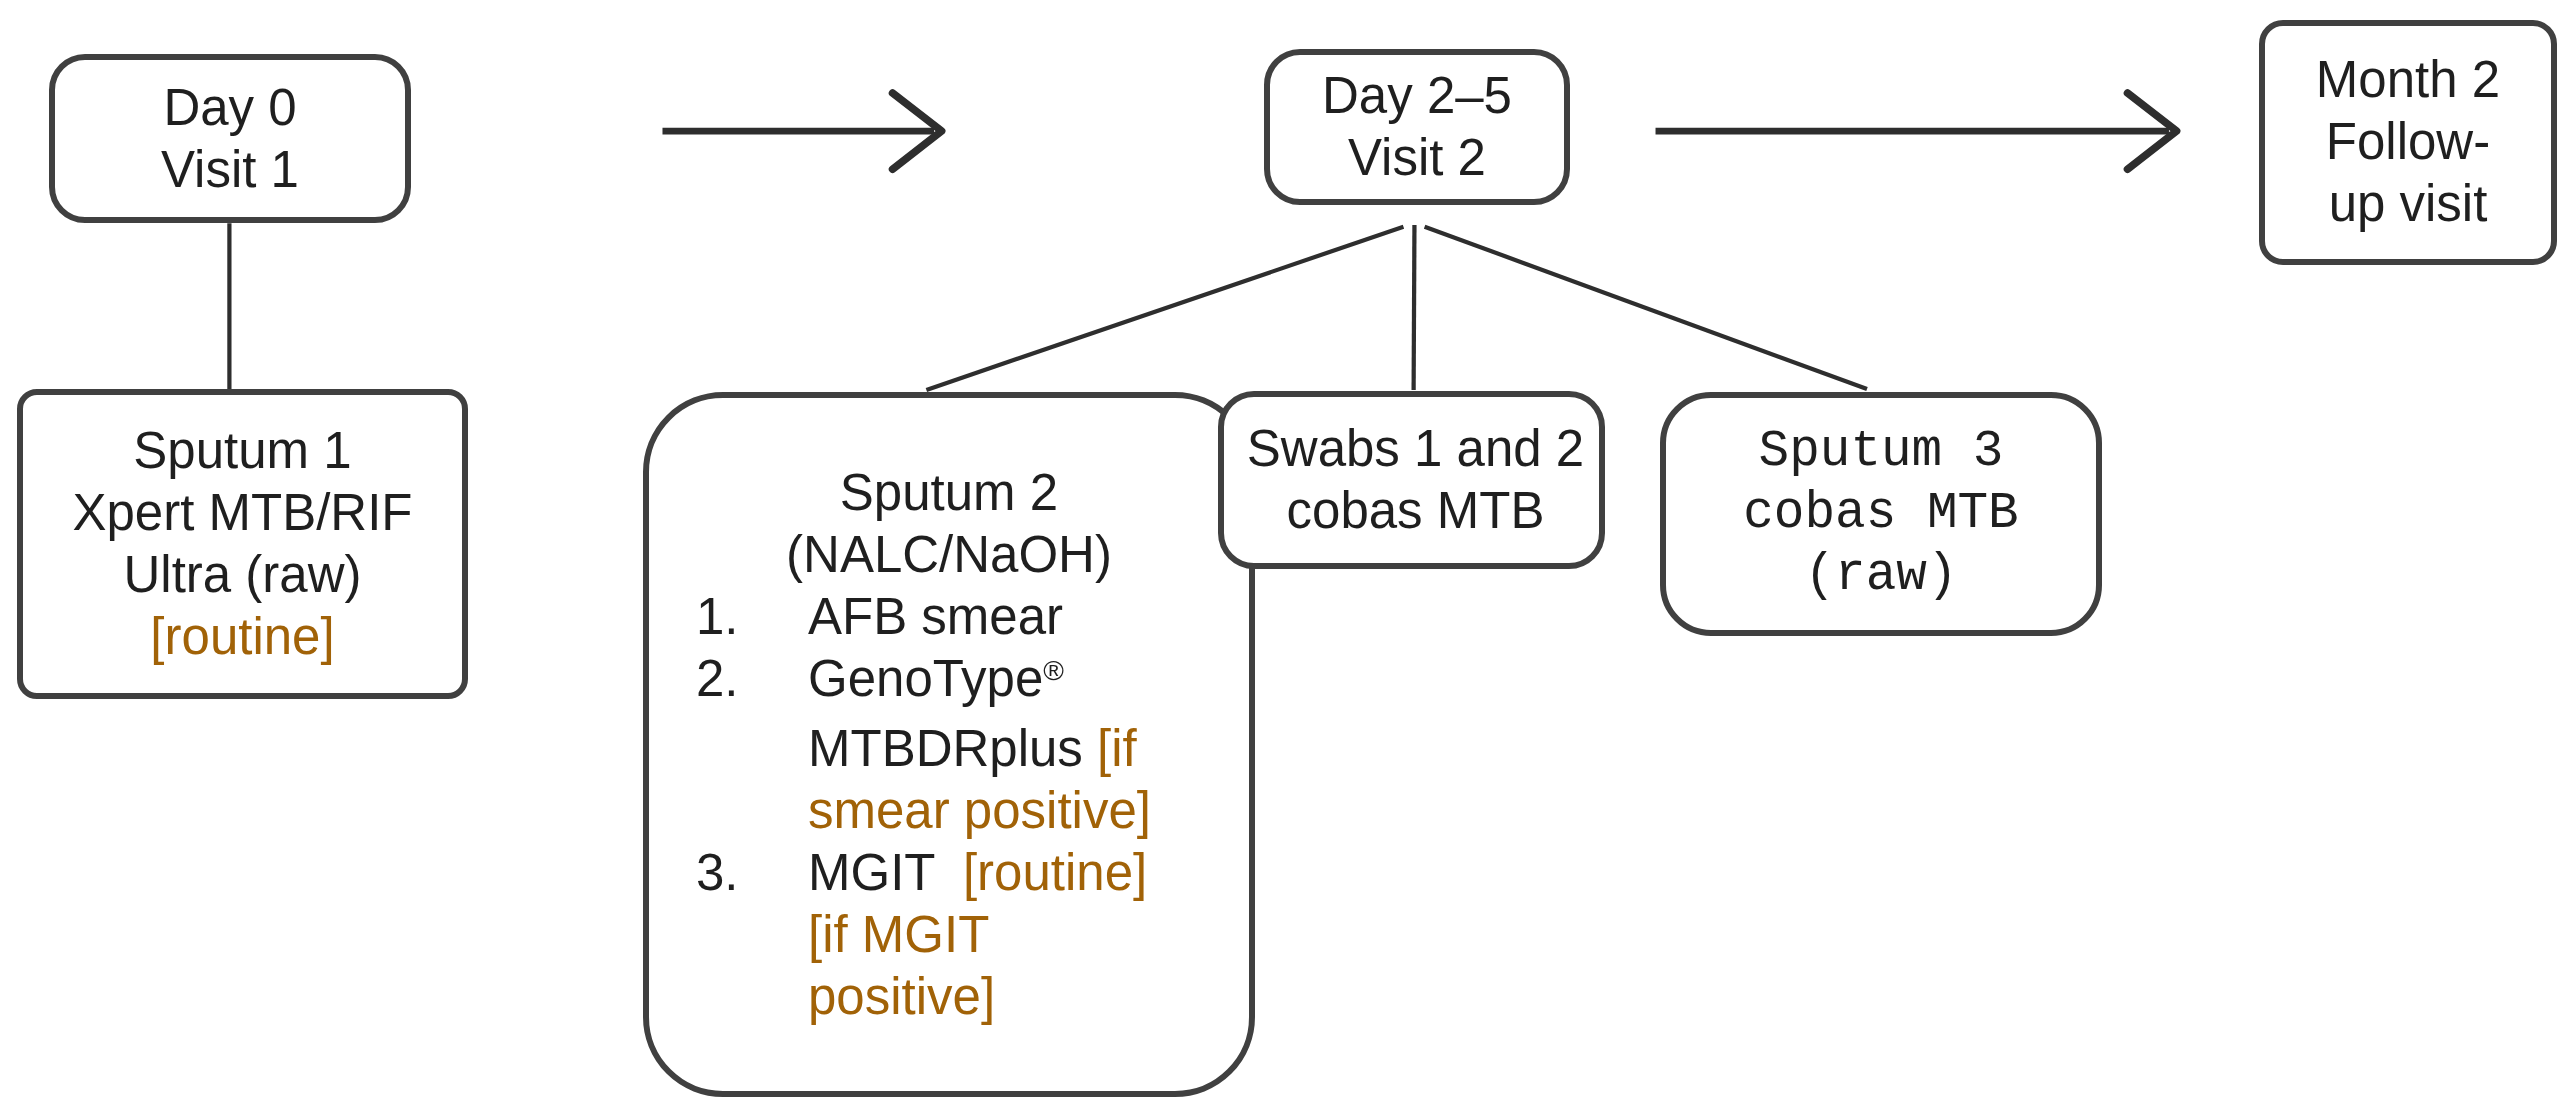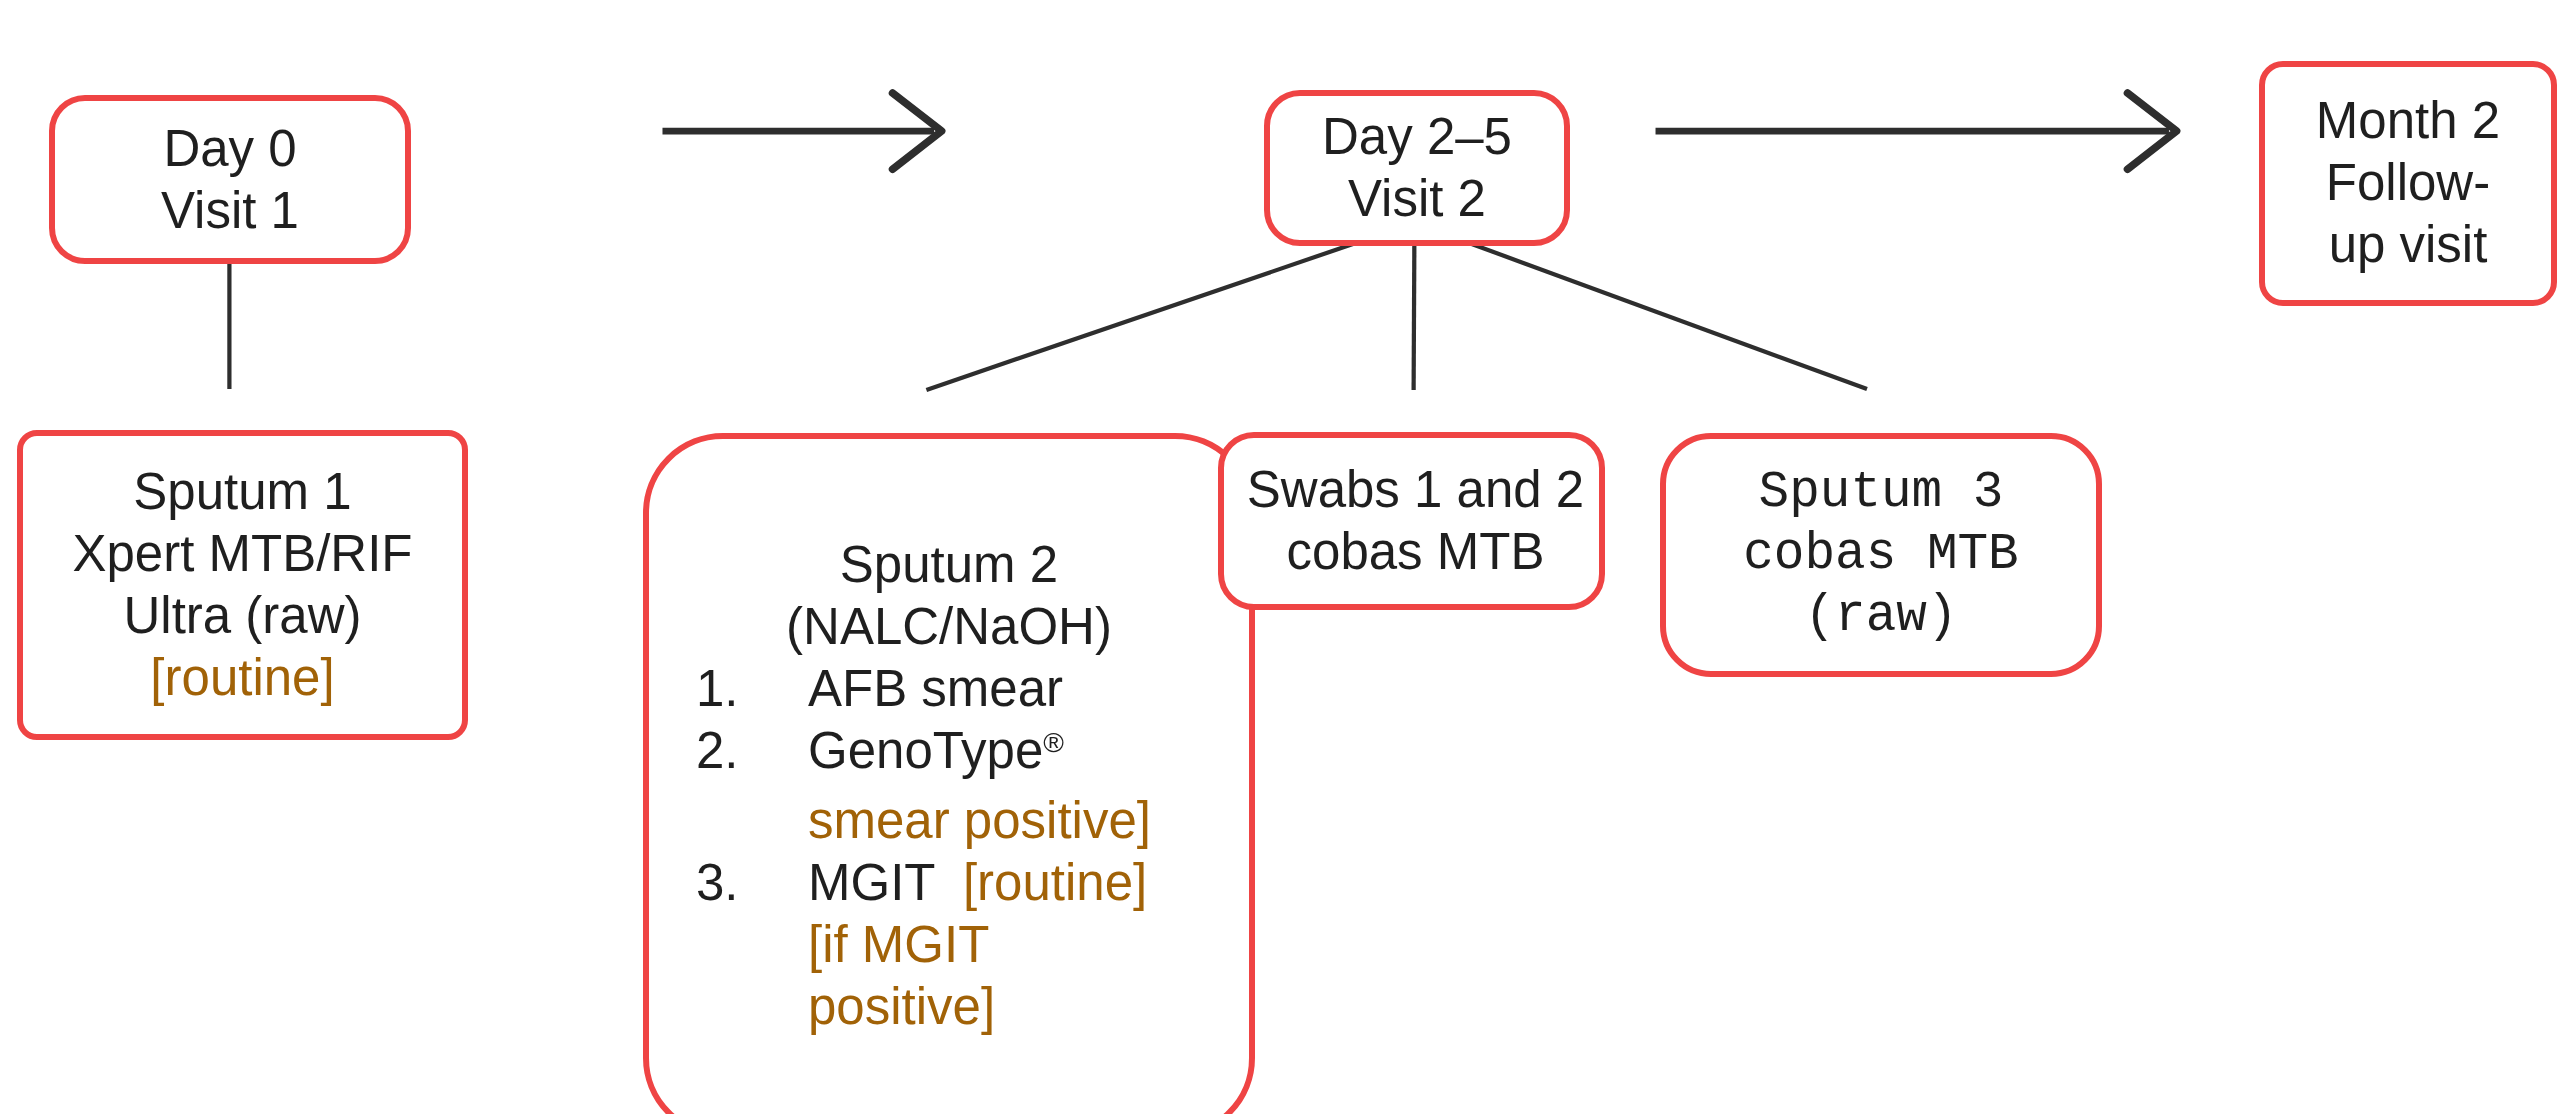--- a/index.html
+++ b/index.html
@@ -3,23 +3,23 @@
 <meta charset="utf-8">
 <style>
   html,body{margin:0;padding:0;background:#ffffff;}
   .canvas{
     position:relative;width:2576px;height:1114px;background:#ffffff;overflow:hidden;
     font-family:"Liberation Sans", sans-serif;color:#1f1f1f;
   }
   .svg-layer{position:absolute;left:0;top:0;width:2576px;height:1114px;}
   .node{
     position:absolute;box-sizing:border-box;background:#ffffff;
-    border:6px solid #ef4444;
+    border:6px solid #404040;
     display:flex;flex-direction:column;justify-content:center;align-items:center;
-    font-size:51px;line-height:62px;text-align:center;margin-top:41px;
+    font-size:51px;line-height:62px;text-align:center;
   }
   .tline{white-space:pre-wrap;}
   .blue{color:#a16207;}
   .sup{font-size:0.55em;position:relative;top:-0.55em;}
   
   .box-visit1  {left:49px;  top:54px;  width:362px; height:169px; border-radius:36px;}
   .box-visit2  {left:1264px;top:49px;  width:306px; height:156px; border-radius:36px;}
   .box-followup{left:2259px;top:19.5px;  width:298px; height:245px; border-radius:24px;}
   .box-sputum1 {left:17px;  top:389px; width:451px; height:310px; border-radius:20px;}
   .box-swabs   {left:1218px;top:391px; width:387px; height:178px; border-radius:36px;padding-left:8px;}
@@ -87,20 +87,21 @@
       <div class="sp2-num tline">1.</div>
       <div class="sp2-lines">
         <div class="tline"><span class="tline">AFB smear</span></div>
       </div>
     </div>
 
     <div class="sp2-item">
       <div class="sp2-num tline">2.</div>
       <div class="sp2-lines">
         <div class="tline"><span class="tline">GenoType</span><span class="tline sup">®</span></div>
+        <div class="tline"><span class="tline">MTBDRplus </span><span class="tline blue">[if</span></div>
         <div class="tline"><span class="tline blue">smear positive]</span></div>
       </div>
     </div>
 
     <div class="sp2-item">
       <div class="sp2-num tline">3.</div>
       <div class="sp2-lines">
         <div class="tline"><span class="tline">MGIT </span><span class="tline blue"> [routine]</span></div>
         <div class="tline"><span class="tline blue">[if MGIT</span></div>
         <div class="tline"><span class="tline blue">positive]</span></div>

